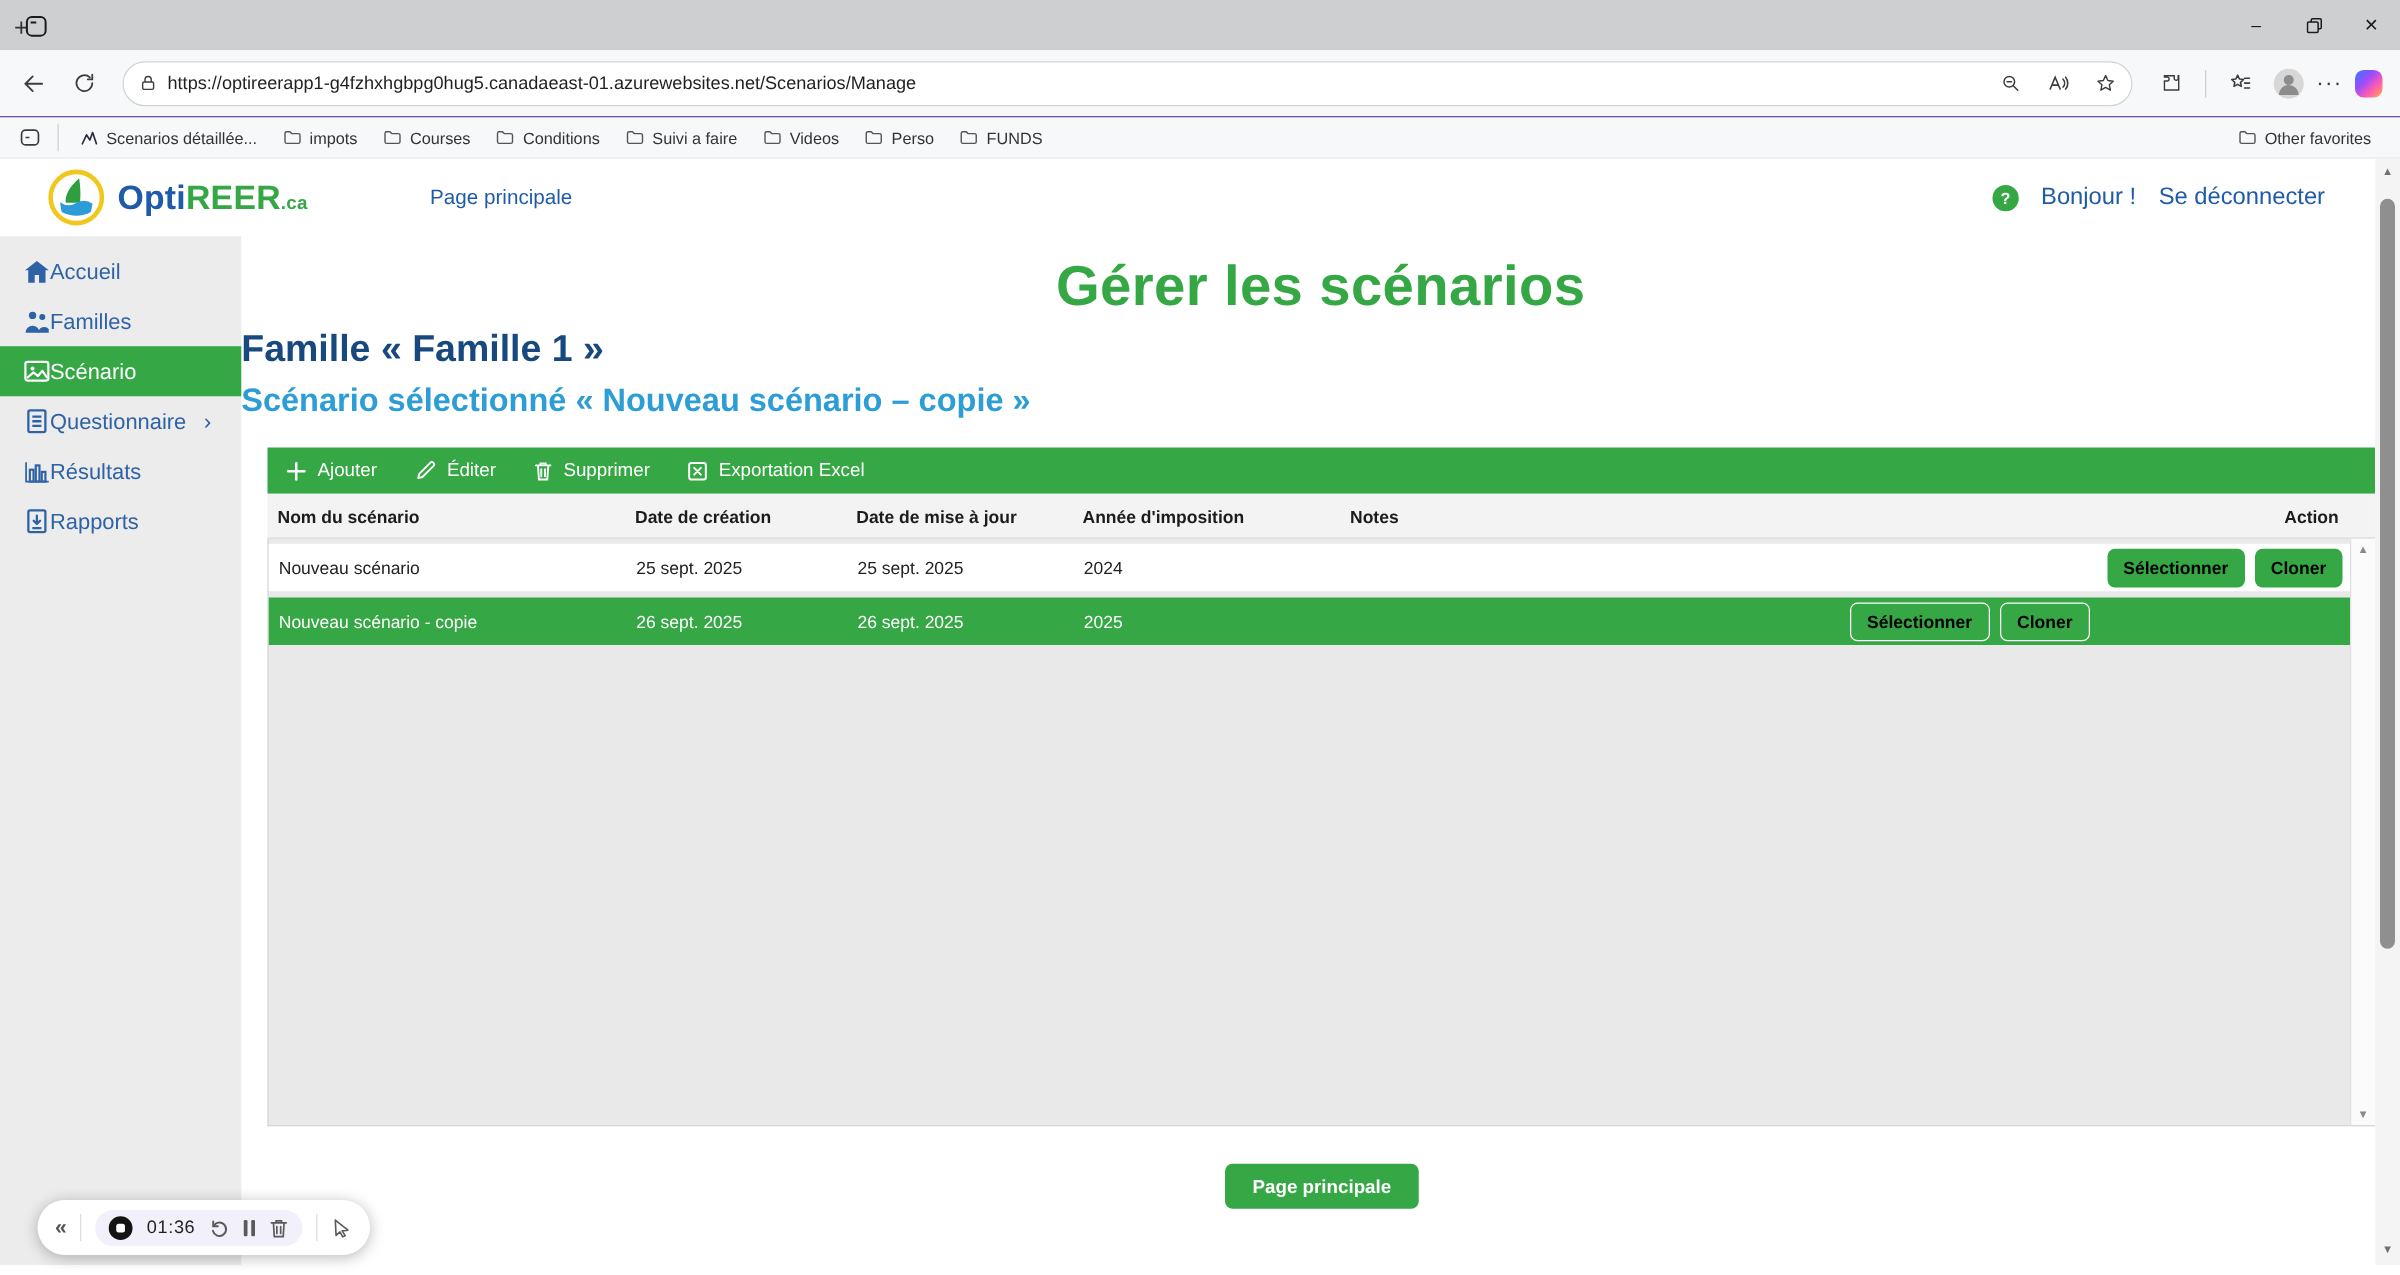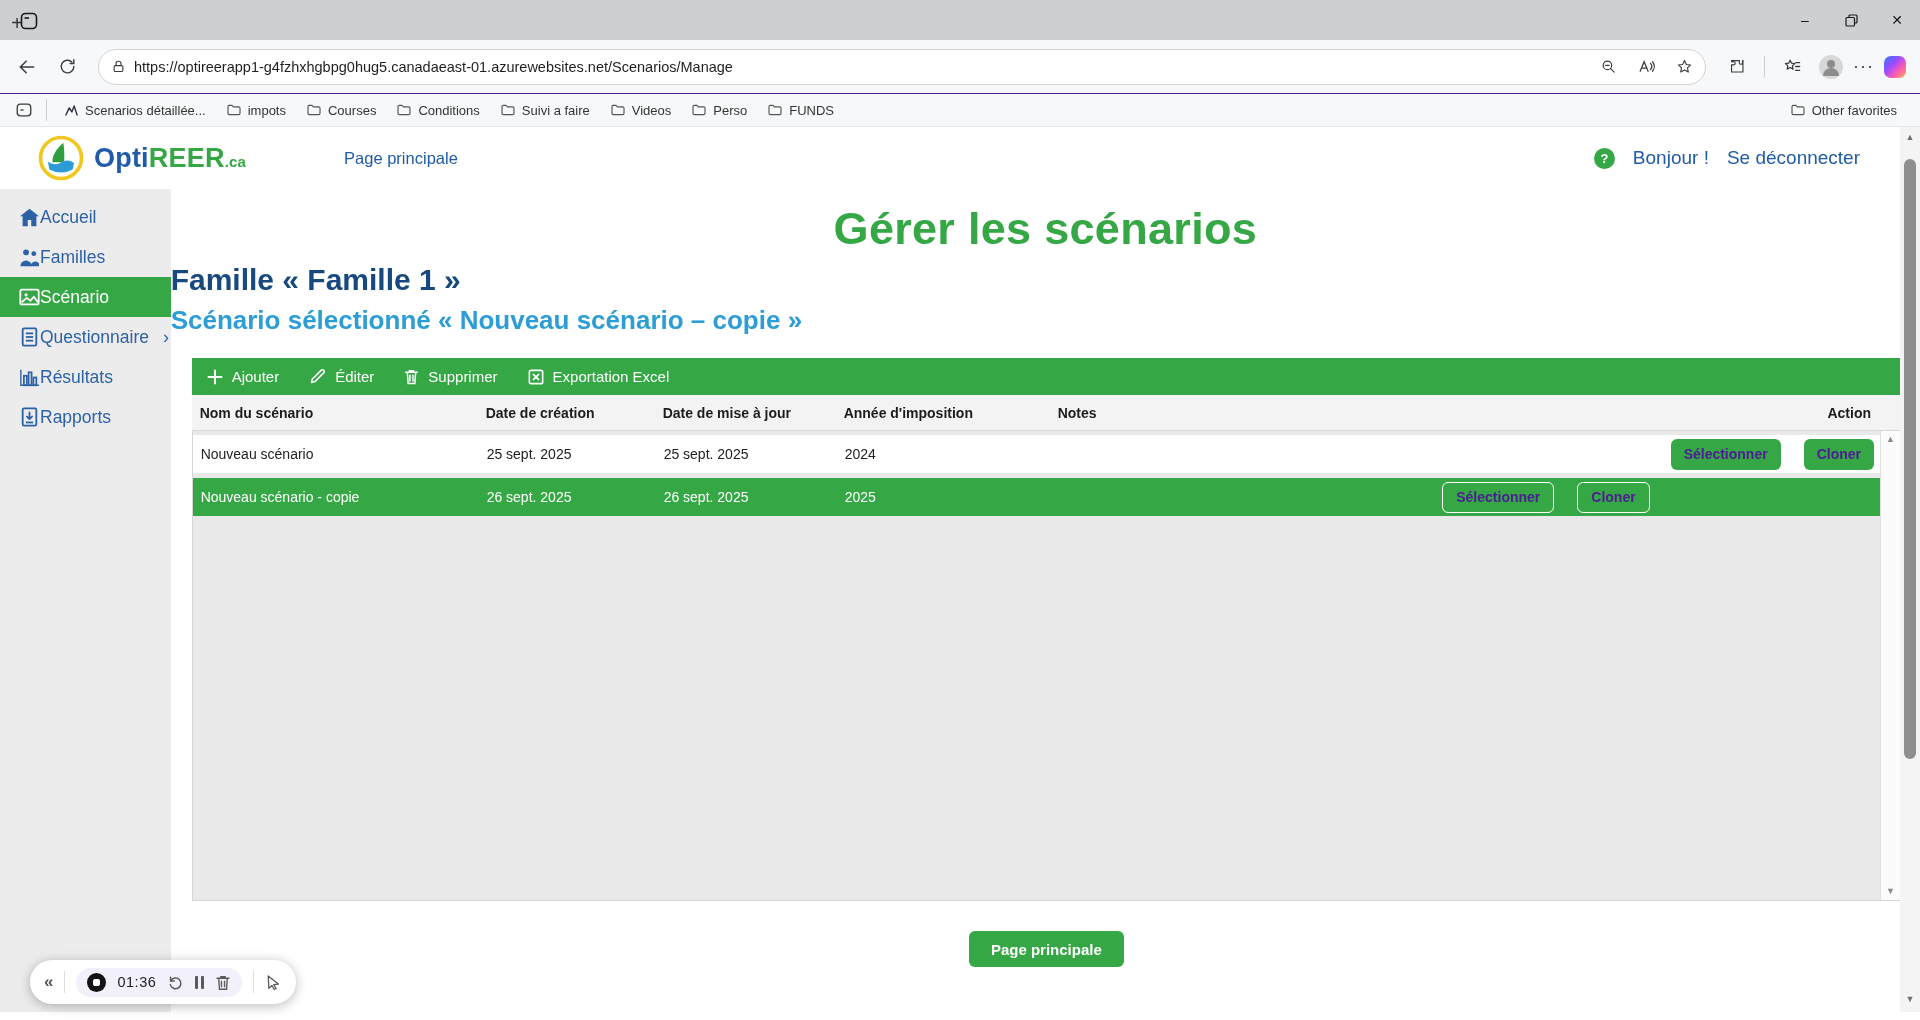--- a/index.html
+++ b/index.html
@@ -73,22 +73,22 @@
            grid-template-columns:286px 177px 181px 214px 597px 1fr; align-items:center; padding-left:8px;
            font-size:14px; font-weight:700; color:#1c1c1c; }
   .thead .h-action { text-align:right; padding-right:30px; }
 
   .tbody { height:470px; background:#e9e9e9; position:relative; padding:4px 20px 0 0; border:1px solid #d6d6d6; border-top:none; }
   .trow { height:38px; margin-bottom:5px; background:#fff; display:grid;
           grid-template-columns:286px 177px 181px 214px 597px 1fr; align-items:center; padding-left:8px;
           font-size:14px; color:#222; }
   .trow.selected { background:#35a745; color:#fff; }
   .cell-action { display:flex; justify-content:flex-end; gap:8px; padding-right:6px; }
-  .btn { height:31px; border-radius:6px; background:#35a745; color:#4c1d95; font-size:14px; font-weight:700;
-         border:none; padding:0 13px; font-family:"Liberation Sans",sans-serif; cursor:pointer;margin-left:15px; }
+  .btn { height:31px; border-radius:6px; background:#35a745; color:#000000; font-size:14px; font-weight:700;
+         border:none; padding:0 13px; font-family:"Liberation Sans",sans-serif; cursor:pointer; }
   .trow.selected .btn { border:1.5px solid #fff; }
 
   .tbody-scrollbar { position:absolute; right:0; top:0; bottom:0; width:20px; background:#fbfbfb; border-left:1px solid #e0e0e0;
                      display:flex; flex-direction:column; justify-content:space-between; align-items:center; padding:4px 0; }
   .sb-arrow { font-size:9px; color:#8a8a8a; line-height:1; }
 
   .bottom-btn-wrap { display:flex; justify-content:center; margin-top:30px; }
   .bottom-btn { height:36px; background:#35a745; color:#fff; border:none; border-radius:6px; padding:0 22px;
                 font-size:15px; font-weight:700; font-family:"Liberation Sans",sans-serif; cursor:pointer; }
 

